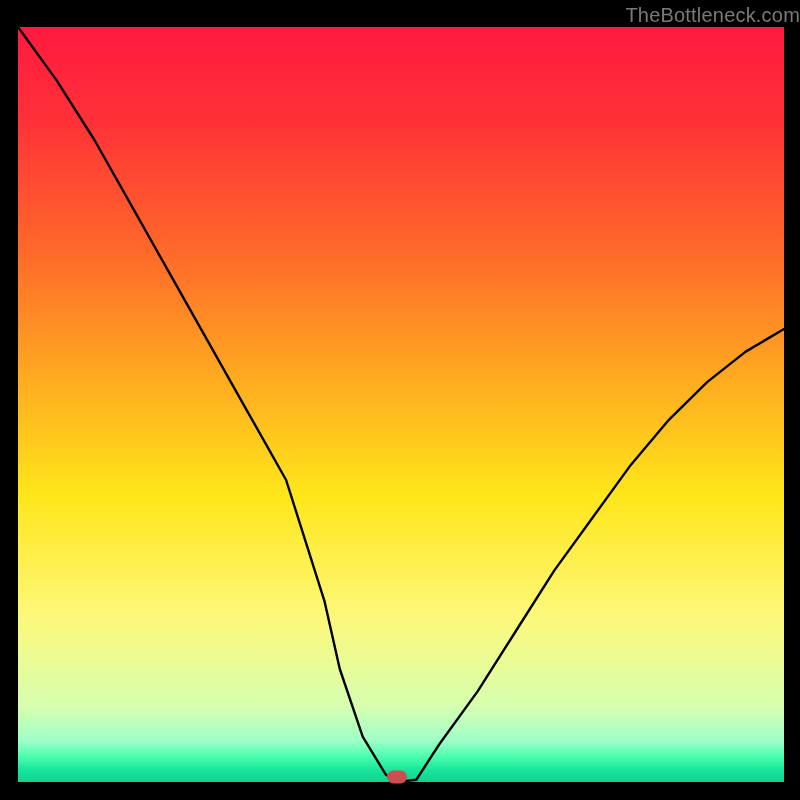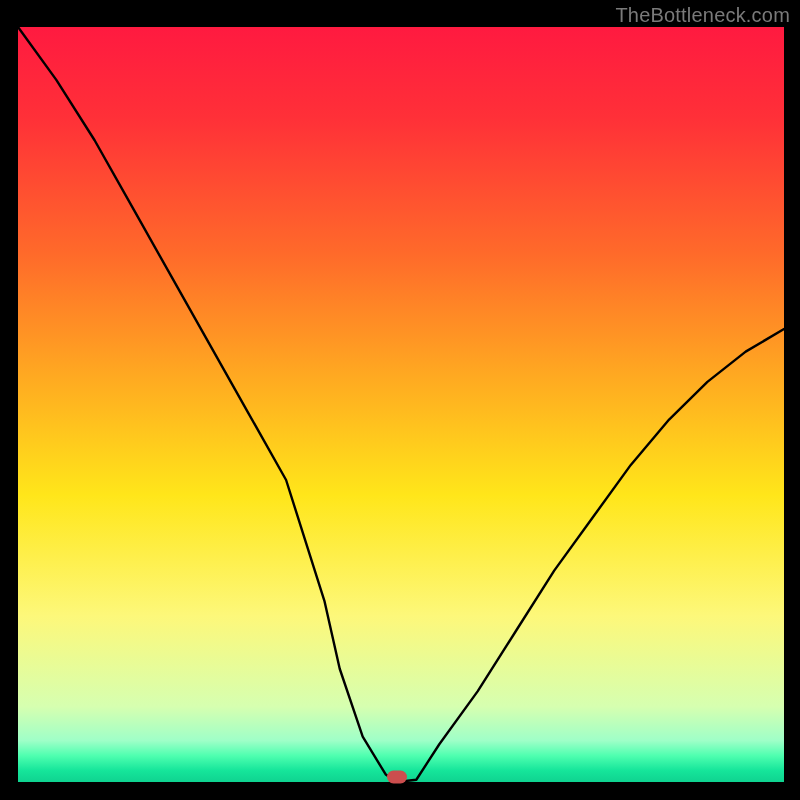--- a/index.html
+++ b/index.html
@@ -13,21 +13,21 @@
   }
   .stage {
     position: relative;
     width: 800px;
     height: 800px;
     background: #000;
   }
   .watermark {
     position: absolute;
     top: 4px;
-    right: 10px;
+    right: 0;
     color: #7a7a7a;
     font-size: 20px;
     font-weight: 500;
     letter-spacing: 0.2px;
     z-index: 50;
   }
   svg.plot {
     position: absolute;
     inset: 0;
     width: 800px;

